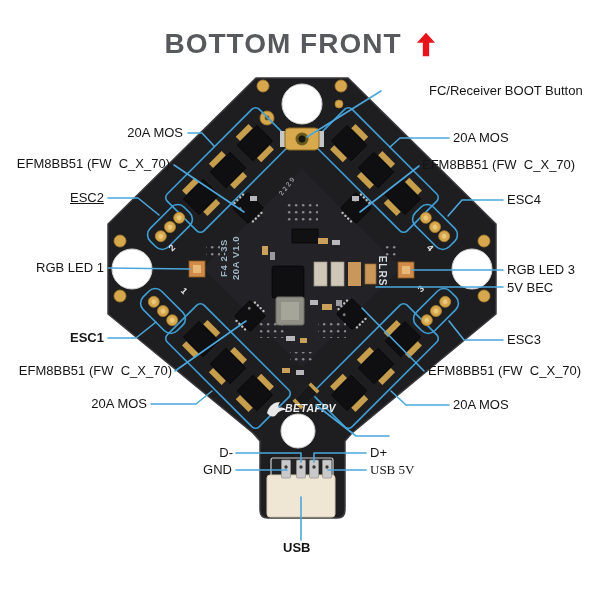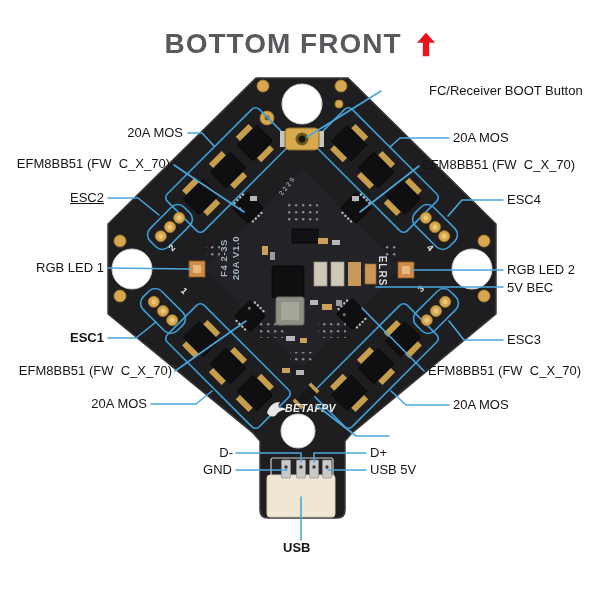--- a/index.html
+++ b/index.html
@@ -361,22 +361,22 @@
   <div class="lbl l" style="right:496px;top:331px;font-weight:bold;">ESC1</div>
   <div class="lbl l" style="right:428px;top:364px;">EFM8BB51 (FW  C_X_70)</div>
   <div class="lbl l" style="right:453px;top:397px;">20A MOS</div>
   <div class="lbl l" style="right:367px;top:446px;">D-</div>
   <div class="lbl l" style="right:368px;top:463px;">GND</div>
 
   <div class="lbl r" style="left:385px;top:84px;margin-left:44px;">FC/Receiver BOOT Button</div>
   <div class="lbl r" style="left:453px;top:131px;">20A MOS</div>
   <div class="lbl r" style="left:422px;top:158px;">EFM8BB51 (FW  C_X_70)</div>
   <div class="lbl r" style="left:507px;top:193px;">ESC4</div>
-  <div class="lbl r" style="left:507px;top:263px;">RGB LED 2</div>
+  <div class="lbl r" style="left:507px;top:263px;">RGB LED 3</div>
   <div class="lbl r" style="left:507px;top:281px;text-align:right;">5V BEC</div>
   <div class="lbl r" style="left:507px;top:333px;">ESC3</div>
   <div class="lbl r" style="left:428px;top:364px;">EFM8BB51 (FW  C_X_70)</div>
   <div class="lbl r" style="left:453px;top:398px;">20A MOS</div>
   <div class="lbl r" style="left:370px;top:446px;">D+</div>
-  <div class="lbl r" style="left:370px;top:463px;">USB 5V</div>
+  <div class="lbl r" style="left:370px;top:463px;font-family:Liberation Serif, serif;">USB 5V</div>
 
   <div class="lbl r" style="left:283px;top:541px;font-weight:bold;">USB</div>
 </div>
 
 </body></html>

